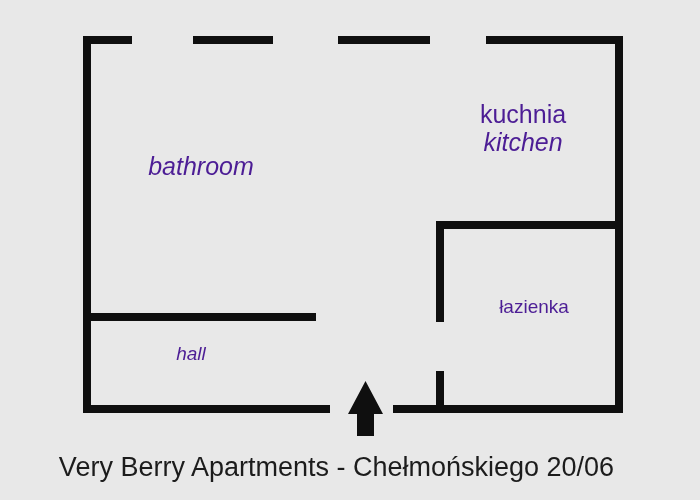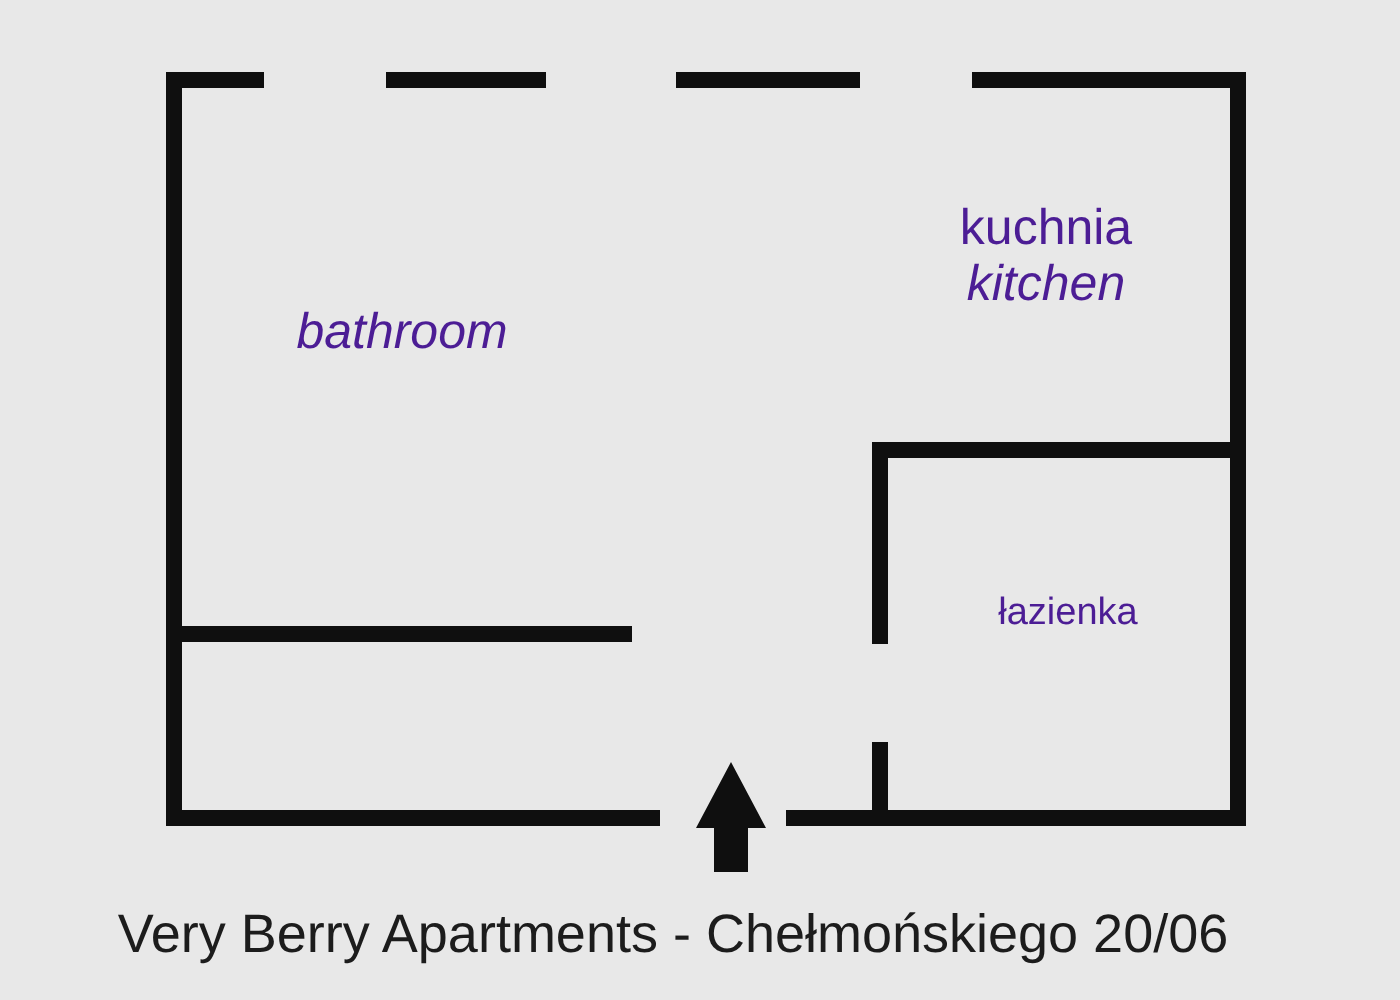--- a/index.html
+++ b/index.html
@@ -89,20 +89,21 @@
   <div class="room-label large" style="left:523px; top:100px;">
     <div class="pl">kuchnia</div>
     <div class="en">kitchen</div>
   </div>
 
   <div class="room-label small" style="left:534px; top:296px;">
     <div class="pl">łazienka</div>
   </div>
 
   <div class="room-label small" style="left:191px; top:343px;">
+    <div class="en">hall</div>
   </div>
 
   <svg class="arrow-icon" width="35" height="55" viewBox="0 0 35 55">
     <polygon points="17.5,0 35,33 26,33 26,55 9,55 9,33 0,33" fill="#0f0f0f"></polygon>
   </svg>
 
   <div class="caption">Very Berry Apartments - Chełmońskiego 20/06</div>
 
 </div>
 

